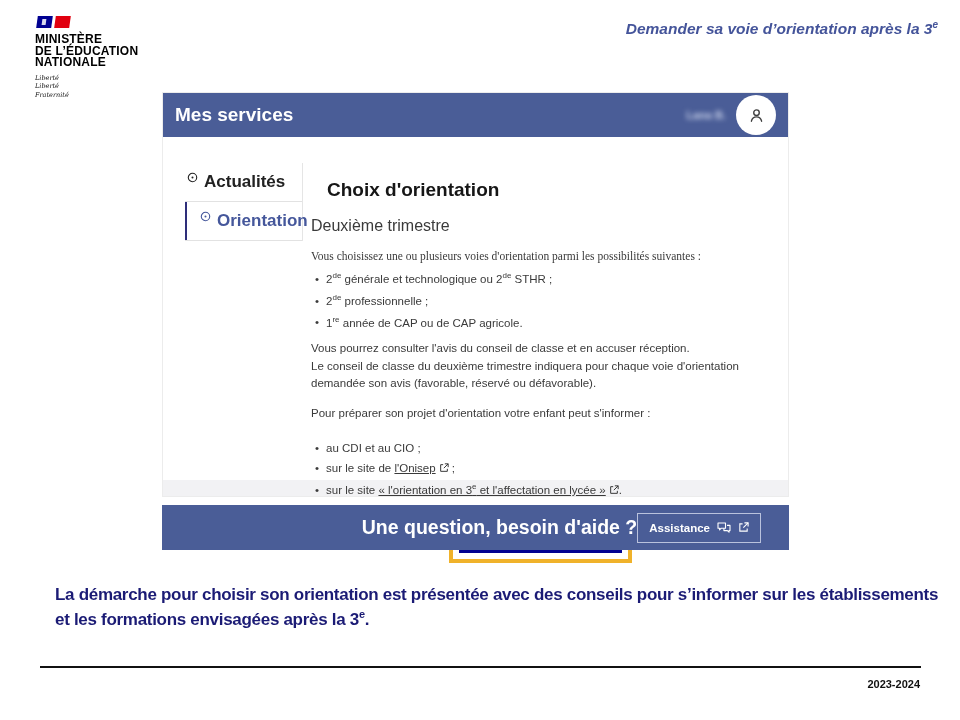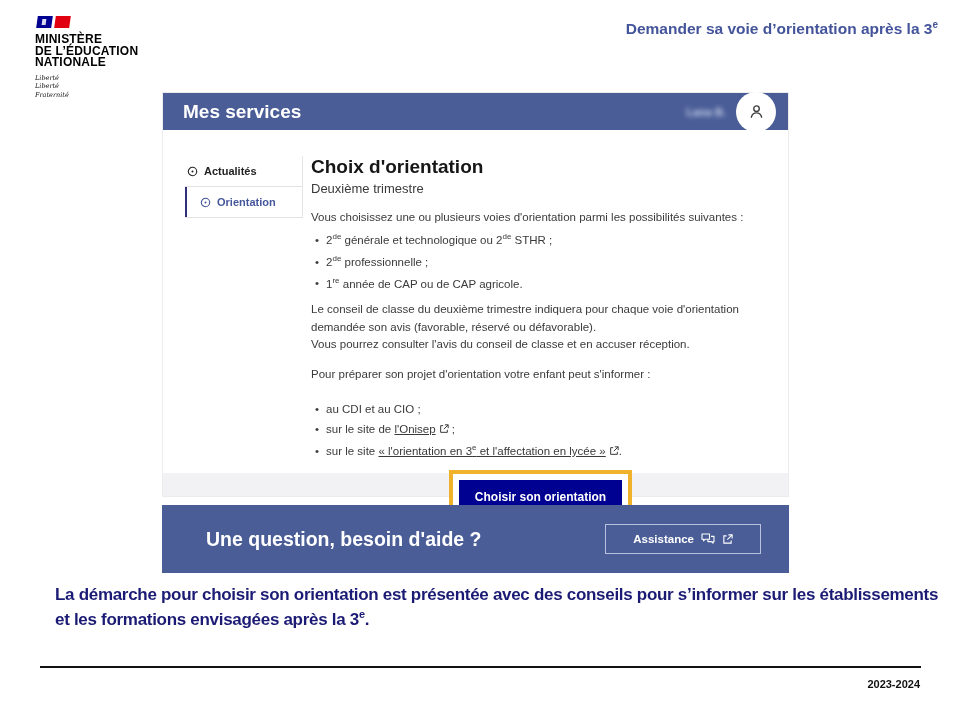--- a/index.html
+++ b/index.html
@@ -12,64 +12,64 @@
   
   .logo-block { position:absolute; left:35px; top:16px; }
   .flag { display:flex; gap:3px; margin:0 0 6px 2px; }
   .flag-blue { width:15px; height:12px; background:#000091; transform:skewX(-8deg); position:relative; }
   .flag-blue::after { content:""; position:absolute; left:5px; top:3px; width:4px; height:6px; background:#fff; opacity:.85; }
   .flag-red  { width:15px; height:12px; background:#e1000f; transform:skewX(-8deg); }
   .logo-lines { font-weight:700; font-size:12px; line-height:11.5px; letter-spacing:.2px; color:#000; }
   .motto { margin-top:5px; font-family:"DejaVu Serif", serif; font-style:italic; font-size:6.5px; line-height:8.5px; color:#111; }
 
   
-  .doc-title { position:absolute; top:19px; right:22px; margin:0; font-size:15.5px; font-weight:700; color:#44549a; }
+  .doc-title { position:absolute; top:19px; right:22px; margin:0; font-size:15.5px; font-weight:700; color:#44549a;font-style:italic; }
   .doc-title sup { font-size:10px; }
 
   
   .shot { position:absolute; left:162px; width:627px; }
   .shot-main { top:92px; height:405px; background:#f2f2f4; border:1px solid #ececec; }
-  .app-header { height:37px; background:#4a5d97; display:flex; align-items:center; justify-content:space-between; padding:0 12px 0 20px; }
+  .app-header { height:44px; background:#4a5d97; display:flex; align-items:center; justify-content:space-between; padding:0 12px 0 12px; }
   .app-title { color:#fff; font-weight:700; font-size:19px; }
   .user-zone { display:flex; align-items:center; gap:10px; }
   .user-name { color:#c9d2ea; font-size:11px; font-weight:700; filter:blur(2.5px); }
   .avatar { width:40px; height:40px; border-radius:50%; background:#fff; display:flex; align-items:center; justify-content:center; cursor:pointer; }
 
   .app-body { display:flex; background:#fff; height:343px; padding-top:26px; }
 
   
   .sidebar { width:148px; flex-shrink:0; padding-left:22px; }
   .side-nav { width:118px; border-right:1px solid #e5e5e5; }
-  .side-item { display:flex; align-items:flex-end; gap:6px; font-size:11px; font-weight:700; color:#222; padding:9px 2px; cursor:pointer; }
+  .side-item { display:flex; align-items:flex-start; gap:6px; font-size:17px; font-weight:700; color:#222; padding:9px 2px; cursor:pointer; }
   .side-item.active { color:#45579b; border-left:2.5px solid #2e2e7a; padding-left:13px; }
   .side-sep { height:1px; background:#e2e2e2; }
   .side-icon { display:inline-flex; flex-shrink:0; }
 
   
   .content { flex:1; padding-right:18px; font-size:11.5px; color:#3a3a3a; }
-  .heading { margin:0; font-size:19px; font-weight:700; color:#161616; }
-  .subheading { font-size:13px; color:#3a3a3a; margin-top:3px; }
-  .intro { margin:15px 0 9px; }
+  .heading { margin:16px; font-size:19px; font-weight:700; color:#161616; }
+  .subheading { font-size:16px; color:#3a3a3a; margin-top:3px; }
+  .intro { margin:15px 0 9px;font-family:Liberation Serif, serif; }
   ul.plist { list-style:none; margin:0 0 2px 4px; padding:0; }
   ul.plist li { margin:8px 0; }
   ul.plist li::before { content:"•"; margin-right:7px; color:#3a3a3a; }
   .content sup { font-size:8px; }
   .block { margin:12px 0 0; line-height:1.5; }
   .intro2 { margin:15px 0 23px; }
   .link { color:#3a3a3a; text-decoration:underline; cursor:pointer;text-align:right; }
   .ext { margin-left:3px; vertical-align:-1px; }
 
   .cta-row { display:flex; justify-content:center; margin-top:13px; }
   .highlight { border:4px solid #f0b22a; padding:6px; background:#fff; }
   .cta { background:#000091; color:#fff; border:0; font-weight:700; font-size:12px; padding:10px 16px; font-family:inherit; cursor:pointer; }
 
   
-  .help-bar { top:505px; height:68px; background:#4a5d97; display:flex; align-items:center; justify-content:space-between; padding:0 28px 0 44px; }
+  .help-bar { top:505px; height:45px; background:#4a5d97; display:flex; align-items:center; justify-content:flex-end; padding:0 28px 0 44px; }
   .help-title { color:#fff; font-size:19.5px; font-weight:700; }
-  .assist-btn { display:flex; align-items:center; gap:7px; background:transparent; border:1px solid #b9c2dd; color:#fff; font-size:11.5px; font-weight:700; padding:8px 27px; font-family:inherit; cursor:pointer; }
+  .assist-btn { display:flex; align-items:center; gap:7px; background:transparent; border:1px solid #b9c2dd; color:#fff; font-size:11.5px; font-weight:700; padding:8px 11px; font-family:inherit; cursor:pointer; }
 
   
   .caption { position:absolute; left:55px; top:584px; width:885px; margin:0; font-size:17px; font-weight:700; color:#1b1b75; line-height:1.35; letter-spacing:-.3px; }
   .caption sup { font-size:11px; }
   .footer-line { position:absolute; left:40px; top:666px; width:881px; border-top:2px solid #111; }
   .school-year { position:absolute; right:40px; top:678px; font-size:11px; font-weight:700; color:#111; }
 </style>
 </head>
 <body>
 
@@ -140,22 +140,22 @@
 
         <p class="intro">Vous choisissez une ou plusieurs voies d'orientation parmi les possibilités suivantes :</p>
 
         <ul class="plist">
           <li><span>2</span><sup>de</sup><span> générale et technologique ou 2</span><sup>de</sup><span> STHR ;</span></li>
           <li><span>2</span><sup>de</sup><span> professionnelle ;</span></li>
           <li><span>1</span><sup>re</sup><span> année de CAP ou de CAP agricole.</span></li>
         </ul>
 
         <p class="block">
+          <span style="display:block">Vous pourrez consulter l'avis du conseil de classe et en accuser réception.</span>
           <span style="display:block">Le conseil de classe du deuxième trimestre indiquera pour chaque voie d'orientation demandée son avis (favorable, réservé ou défavorable).</span>
-          <span style="display:block">Vous pourrez consulter l'avis du conseil de classe et en accuser réception.</span>
         </p>
 
         <p class="intro2">Pour préparer son projet d'orientation votre enfant peut s'informer :</p>
 
         <ul class="plist">
           <li><span>au CDI et au CIO ;</span></li>
           <li><span>sur le site de </span><span class="link"><span>l'Onisep</span><svg class="ext" width="10" height="10" viewBox="0 0 12 12" fill="none" stroke="currentColor" stroke-width="1.2">
                   <path d="M5 2H2v8h8V7"></path>
                   <path d="M7 1h4v4"></path>
                   <path d="M11 1 5.8 6.2"></path>

